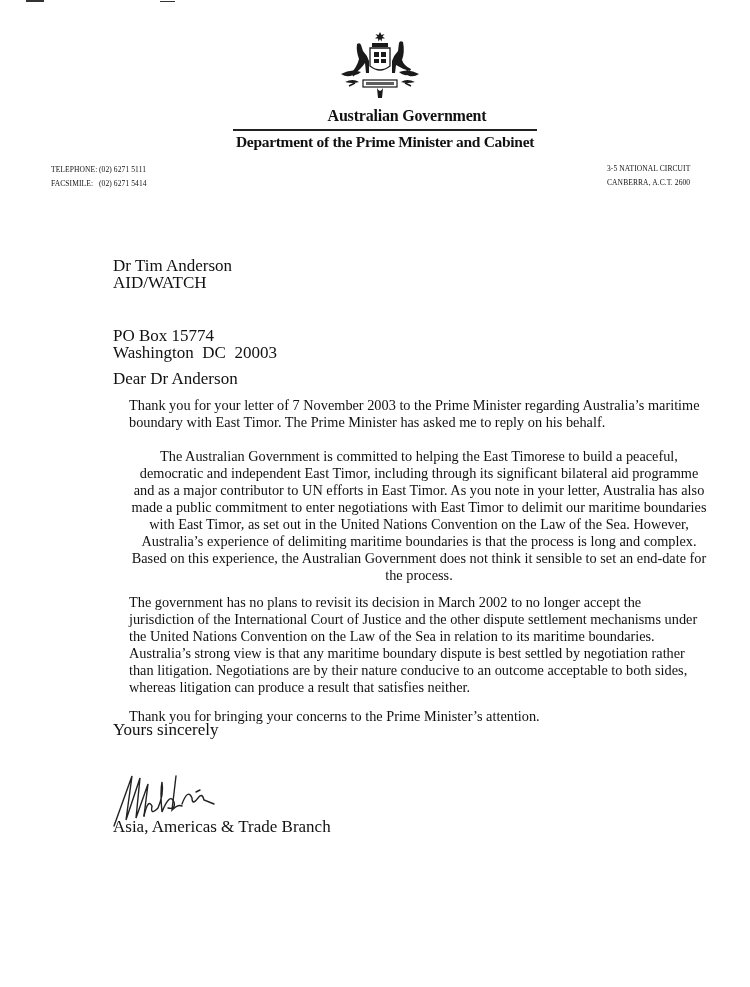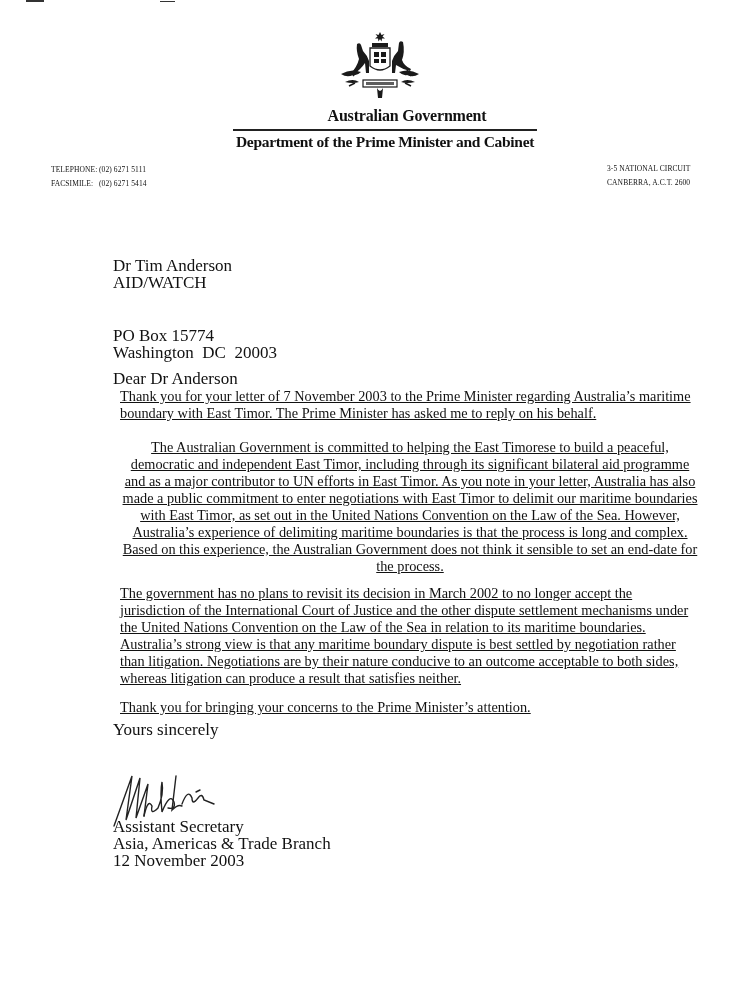--- a/index.html
+++ b/index.html
@@ -12,21 +12,21 @@
   .rule { position: absolute; left: 233px; width: 304px; top: 129px; height: 2px; background: #222; }
   .dept-title { position: absolute; left: 0; width: 770px; top: 133px; text-align: center;
                 font-weight: bold; font-size: 15.5px; letter-spacing: -0.3px; }
   .contact { position: absolute; font-size: 7.5px; line-height: 14px; letter-spacing: 0.1px; }
   .contact-left { left: 51px; top: 163px; font-family: Liberation Serif, serif; }
   .contact-left .lbl { display: inline-block; width: 31px; }
   .contact-right { left: 607px; top: 162px; }
   .block { position: absolute; left: 113px; font-size: 17px; line-height: 17px; }
   .address { top: 257px; }
   .salutation { top: 370px; }
-  .para { position: absolute; left: 113px; width: 580px; font-size: 14.3px; line-height: 17px; margin: 7px; text-decoration: underline; }
+  .para { position: absolute; left: 113px; width: 580px; font-size: 14.3px; line-height: 17px; margin: 16px; }
   .p1 { top: 381px; }
   .p2 { top: 432px; text-align: center; }
   .p3 { top: 578px; }
   .p4 { top: 692px; }
   .closing { top: 721px; }
   .signature { position: absolute; left: 110px; top: 770px; width: 120px; height: 60px; }
   .sig-block { top: 818px; }
 </style>
 </head>
 <body>
@@ -91,16 +91,14 @@
   <g fill="none" stroke="#222" stroke-width="1.4" stroke-linecap="round">
     <path d="M4 56 L22 6 L16 50 L30 8 L26 48 L38 14 L34 46"></path>
     <path d="M34 46 q4 -18 8 -10 q-2 10 6 2 q6 -14 4 -26 q-2 10 0 30 q8 -20 12 -10 q2 8 -6 6"></path>
     <path d="M66 6 L62 40 q6 -6 10 -4"></path>
     <path d="M72 34 q6 -16 10 -6 q0 8 6 0 q4 -6 6 2 l10 4"></path>
     <path d="M86 22 l4 -2"></path>
   </g>
 </svg>
 
 <div class="block sig-block">
-  <div>Assistant Secretary</div>
   <div>Asia, Americas &amp; Trade Branch</div>
-  <div>12 November 2003</div>
 </div>
 
 </body></html>

